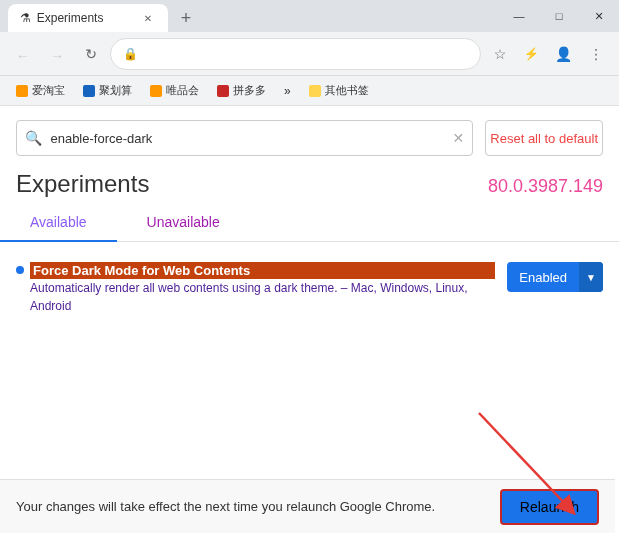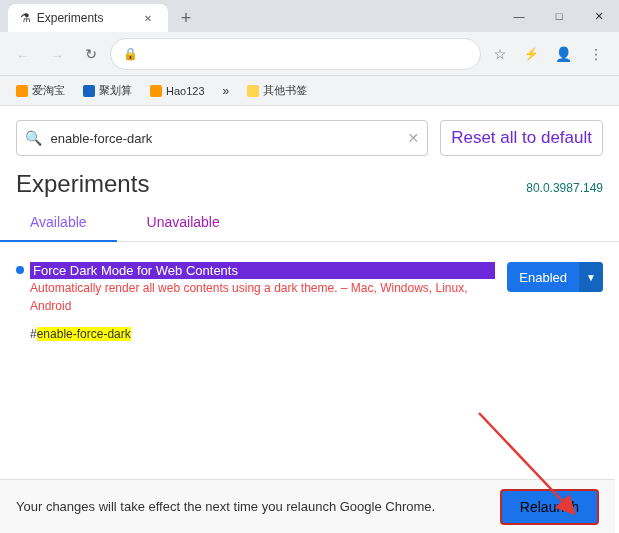--- a/index.html
+++ b/index.html
@@ -195,45 +195,45 @@
     }
     .search-clear-btn {
       color: #aaa;
       font-size: 14px;
       cursor: pointer;
       display: flex;
       align-items: center;
     }
     .reset-btn {
       height: 36px;
-      padding: 0 10px;
+      padding: 0 4px;
       background: #fff;
       border: 1px solid #ccc;
       border-radius: 4px;
-      font-size: 17px;
-      color: #6d28d9;
+      font-size: 13px;
+      color: #ef4444;
       cursor: pointer;
       white-space: nowrap;
     }
 
     
     .experiments-header {
       padding: 14px 16px 6px 16px;
       display: flex;
       align-items: baseline;
       justify-content: space-between;
     }
     .experiments-title {
       font-size: 24px;
       font-weight: 400;
       color: #333;
     }
     .version-text {
-      font-size: 12px;
-      color: #0f766e;
+      font-size: 18px;
+      color: #ec4899;
     }
 
     
     .tab-nav {
       display: flex;
       border-bottom: 1px solid #e0e0e0;
       margin: 0 0 0 0;
     }
     .tab-nav-item {
       padding: 10px 30px;
@@ -264,30 +264,30 @@
     .experiment-dot {
       width: 8px;
       height: 8px;
       background: #1a73e8;
       border-radius: 50%;
       flex-shrink: 0;
       margin-top: 2px;
     }
     .experiment-name {
       font-size: 13px;
-      font-weight: 400;
-      background: #6d28d9;
+      font-weight: 700;
+      background: #c2410c;
       color: #fff;
       padding: 1px 3px;
     }
     .experiment-desc {
       font-size: 12px;
-      color: #ef4444;
+      color: #4c1d95;
       line-height: 1.5;
-      margin-bottom: 12px;
+      margin-bottom: 4px;
     }
     .experiment-flag {
       font-size: 12px;
       color: #333;
     }
     .flag-highlight {
       background: #ffff00;
       color: #333;
     }
     .experiment-control {
@@ -407,21 +407,25 @@
   <div class="bookmark-item">
     <span class="bm-icon bm-orange"></span>
     <span>爱淘宝</span>
   </div>
   <div class="bookmark-item">
     <span class="bm-icon bm-blue"></span>
     <span>聚划算</span>
   </div>
   <div class="bookmark-item">
     <span class="bm-icon bm-orange"></span>
-    <span>Hao123</span>
+    <span>唯品会</span>
+  </div>
+  <div class="bookmark-item">
+    <span class="bm-icon bm-red"></span>
+    <span>拼多多</span>
   </div>
   <div class="bookmark-item">
     <span style="font-size:12px;">»</span>
   </div>
   <div class="bookmark-item">
     <span class="bm-icon bm-folder"></span>
     <span>其他书签</span>
   </div>
 </div>
 
@@ -446,23 +450,20 @@
     <div class="tab-nav-item">Unavailable</div>
   </div>
 
   <div class="experiment-list">
     <div class="experiment-item">
       <div style="display:flex; align-items: flex-start; gap: 6px; flex: 1;">
         <span class="experiment-dot" style="margin-top:4px;"></span>
         <div class="experiment-info">
           <div class="experiment-name">Force Dark Mode for Web Contents</div>
           <div class="experiment-desc">Automatically render all web contents using a dark theme. – Mac, Windows, Linux, Android</div>
-          <div class="experiment-flag">
-            #<span class="flag-highlight">enable-force-dark</span>
-          </div>
         </div>
       </div>
       <div class="experiment-control">
         <div class="enabled-dropdown">
           <span class="enabled-label">Enabled</span>
           <span class="enabled-arrow">▼</span>
         </div>
       </div>
     </div>
   </div>

